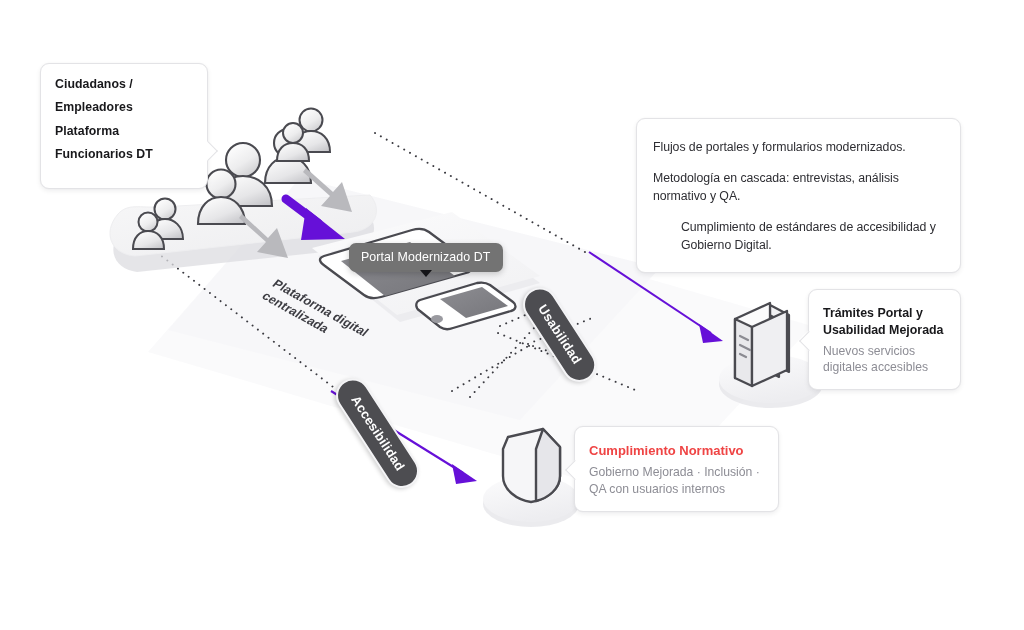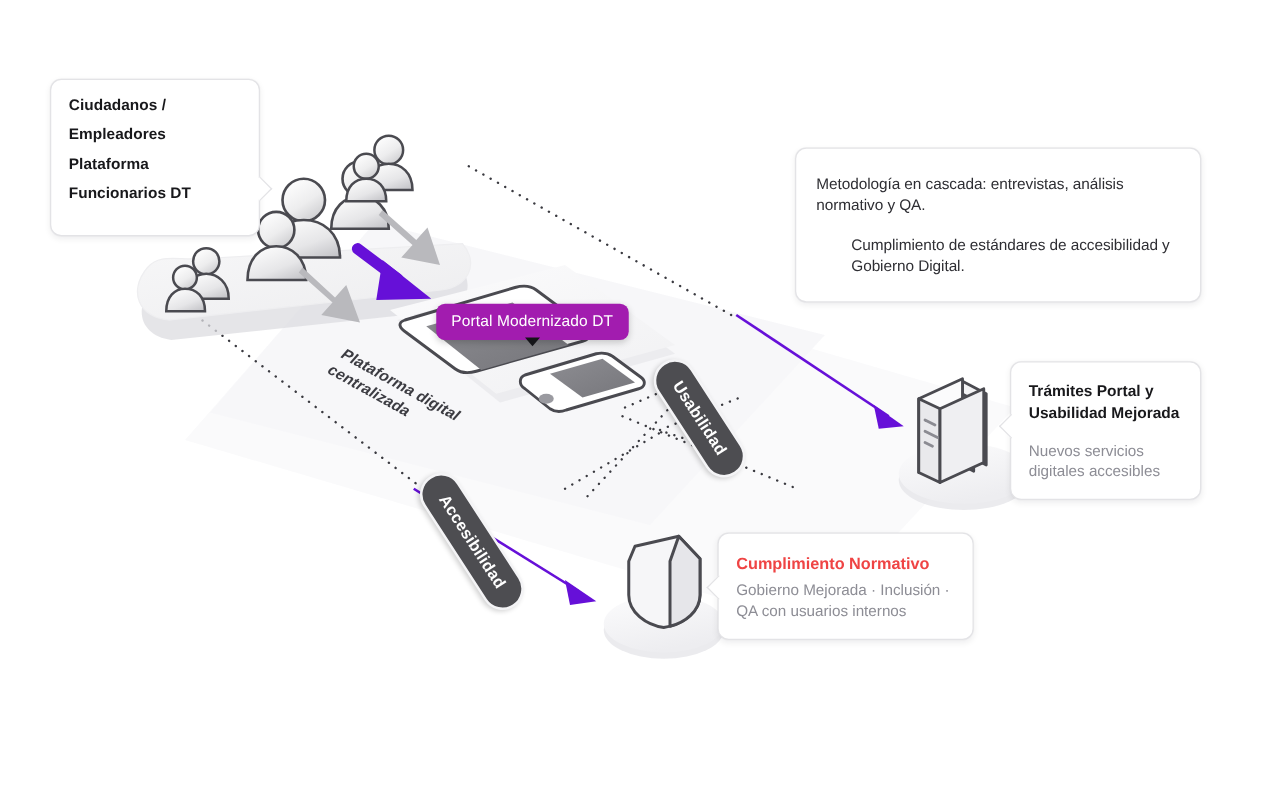--- a/index.html
+++ b/index.html
@@ -41,32 +41,32 @@
   #card-desc p{
     margin:0 0 14px 0;font-size:12.3px;color:#2e2e33;line-height:1.42;
     letter-spacing:-.05px;
   }
   #card-desc p:last-child{margin-bottom:0;margin-left:28px;}
 
   
   #card-out1{left:808px;top:289px;width:153px;padding:15px 12px 14px 14px;}
   #card-out1 .tail{left:-7.5px;top:44px;border-right:none;border-top:none;}
   #card-out1 .title{font-size:12.4px;font-weight:bold;color:#18181b;line-height:1.33;}
-  #card-out1 .sub{font-size:12.2px;color:#8d8d95;line-height:1.33;margin-top:15px;}
+  #card-out1 .sub{font-size:12.2px;color:#8d8d95;line-height:1.33;margin-top:5px;}
 
   
   #card-out2{left:574px;top:426px;width:205px;padding:15px 14px 14px 14px;}
   #card-out2 .tail{left:-7.5px;top:36px;border-right:none;border-top:none;}
   #card-out2 .title{font-size:13px;font-weight:bold;color:#ef4444;line-height:1.33;}
   #card-out2 .sub{font-size:12.2px;color:#8d8d95;line-height:1.34;margin-top:5px;}
 
   
   #portal-tip{
     position:absolute;left:349px;top:243px;
-    background:#a21caf;color:#ffffff;border-radius:7px;
+    background:#737373;color:#ffffff;border-radius:7px;
     padding:7px 12px 8px 12px;font-size:12.4px;letter-spacing:.1px;
     white-space:nowrap;z-index:45;
     box-shadow:0 2px 6px rgba(0,0,0,.20);
   }
   #portal-tip .nub{
     position:absolute;left:50%;bottom:-5px;margin-left:-6px;
     width:0;height:0;border-left:6px solid transparent;
     border-right:6px solid transparent;border-top:7px solid #141418;
   }
 
@@ -271,20 +271,21 @@
 
   <div class="card" id="card-source">
     <div class="tail"></div>
     <div class="line">Ciudadanos /</div>
     <div class="line">Empleadores</div>
     <div class="line">Plataforma</div>
     <div class="line">Funcionarios DT</div>
   </div>
 
   <div class="card" id="card-desc">
+    <p>Flujos de portales y formularios modernizados.</p>
     <p>Metodología en cascada: entrevistas, análisis normativo y QA.</p>
     <p>Cumplimiento de estándares de accesibilidad y Gobierno Digital.</p>
   </div>
 
   <div class="card" id="card-out1">
     <div class="tail"></div>
     <div class="title">Trámites Portal y Usabilidad Mejorada</div>
     <div class="sub">Nuevos servicios digitales accesibles</div>
   </div>
 

